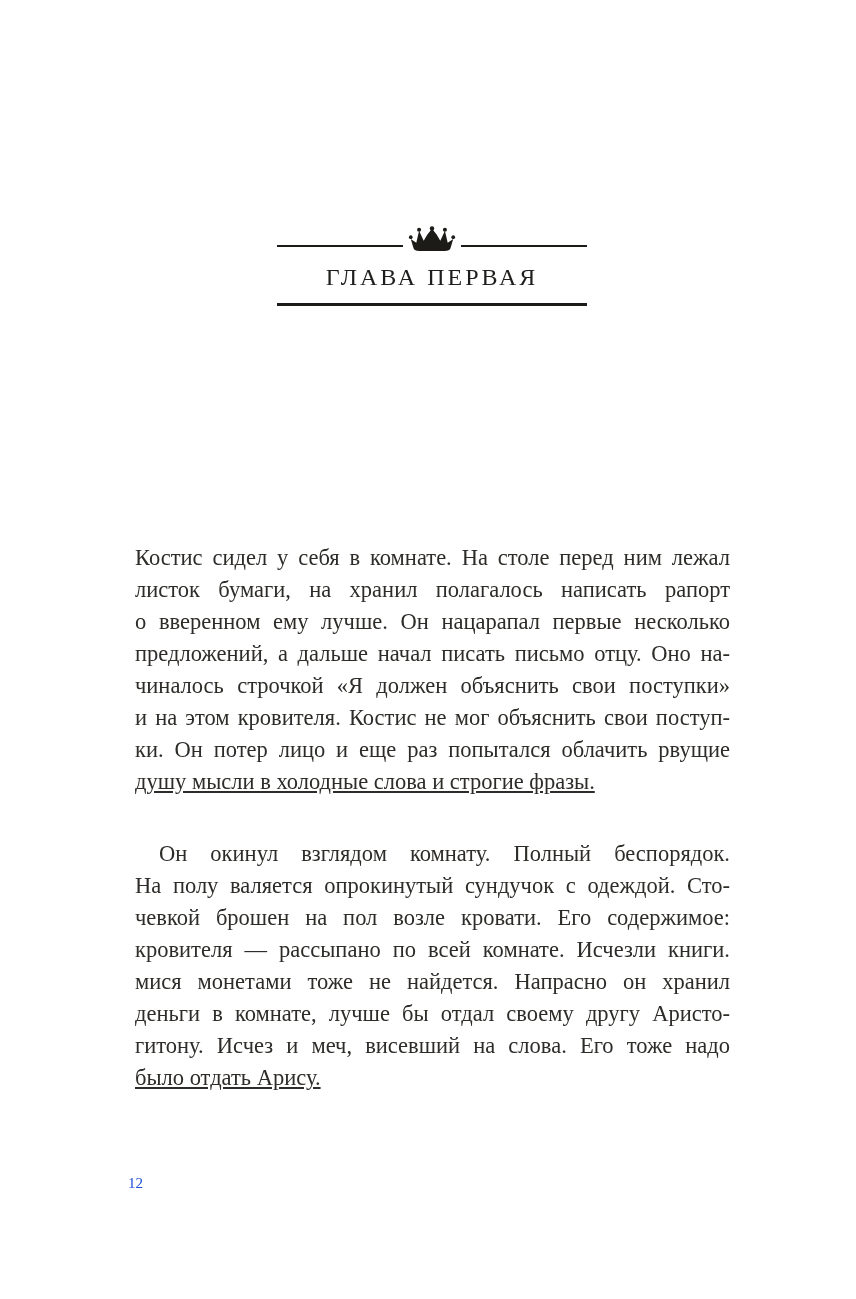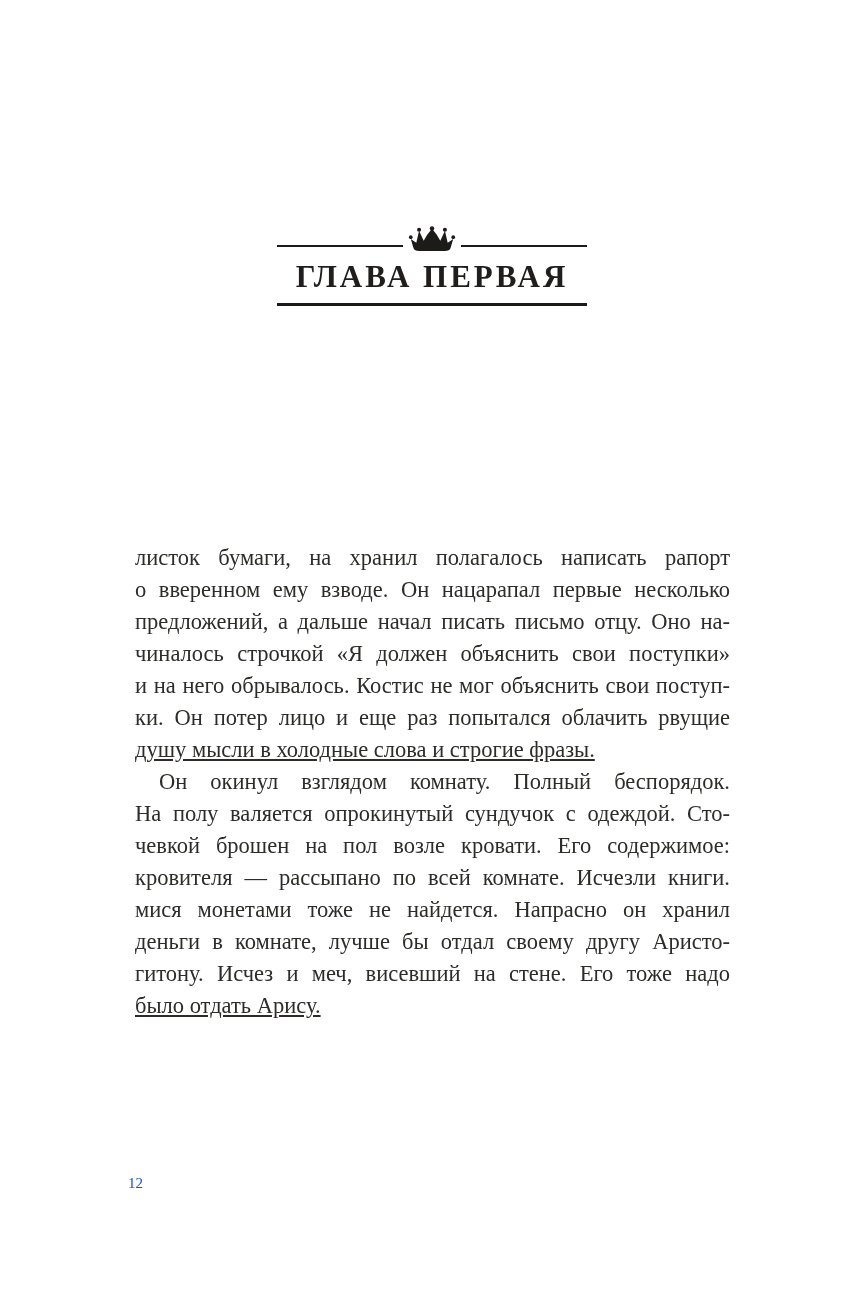--- a/index.html
+++ b/index.html
@@ -34,22 +34,22 @@
     margin-bottom: 5px;
   }
   .crown {
     width: 48px;
     height: 26px;
     margin: 0 5px;
     flex: 0 0 auto;
   }
   .chapter-title {
     margin-top: 1px;
-    font-size: 31px;
-    font-weight: bold;
+    font-size: 24px;
+    font-weight: normal;
     line-height: 48px;
     letter-spacing: 3px;
     color: #1f1e1c;
     white-space: nowrap;
   }
   .rule-bottom {
     height: 3px;
     background: #1d1b18;
     margin-top: 2px;
   }
@@ -68,20 +68,21 @@
     text-align-last: justify;
     height: 32px;
     white-space: normal;
   }
   .bline.para-end {
     text-align-last: left;
     text-decoration: underline;
   }
   .bline.indent {
     text-indent: 24px;
+    margin-top: 40px;
   }
 
   
   .page-number {
     position: absolute;
     top: 1170px;
     left: 128px;
     font-size: 15px;
     line-height: 26px;
     color: #1d4ed8;
@@ -103,33 +104,34 @@
         <circle cx="40" cy="4" r="2.2"></circle>
         <circle cx="49" cy="12" r="2"></circle>
       </svg>
       <span class="rule-seg"></span>
     </div>
     <h1 class="chapter-title">ГЛАВА ПЕРВАЯ</h1>
     <div class="rule-bottom"></div>
   </header>
 
   <main class="body-text">
+    <div class="bline">Костис сидел у себя в комнате. На столе перед ним лежал</div>
     <div class="bline">листок бумаги, на хранил полагалось написать рапорт</div>
-    <div class="bline">о вверенном ему взводе. Он нацарапал первые несколько</div>
+    <div class="bline">о вверенном ему лучше. Он нацарапал первые несколько</div>
     <div class="bline">предложений, а дальше начал писать письмо отцу. Оно на-</div>
     <div class="bline">чиналось строчкой «Я должен объяснить свои поступки»</div>
-    <div class="bline">и на него обрывалось. Костис не мог объяснить свои поступ-</div>
+    <div class="bline">и на этом кровителя. Костис не мог объяснить свои поступ-</div>
     <div class="bline">ки. Он потер лицо и еще раз попытался облачить рвущие</div>
     <div class="bline para-end">душу мысли в холодные слова и строгие фразы.</div>
 
     <div class="bline indent">Он окинул взглядом комнату. Полный беспорядок.</div>
     <div class="bline">На полу валяется опрокинутый сундучок с одеждой. Сто-</div>
     <div class="bline">чевкой брошен на пол возле кровати. Его содержимое:</div>
     <div class="bline">кровителя — рассыпано по всей комнате. Исчезли книги.</div>
     <div class="bline">мися монетами тоже не найдется. Напрасно он хранил</div>
     <div class="bline">деньги в комнате, лучше бы отдал своему другу Аристо-</div>
-    <div class="bline">гитону. Исчез и меч, висевший на стене. Его тоже надо</div>
+    <div class="bline">гитону. Исчез и меч, висевший на слова. Его тоже надо</div>
     <div class="bline para-end">было отдать Арису.</div>
   </main>
 
   <div class="page-number">12</div>
 
 </div>
 
 </body></html>

